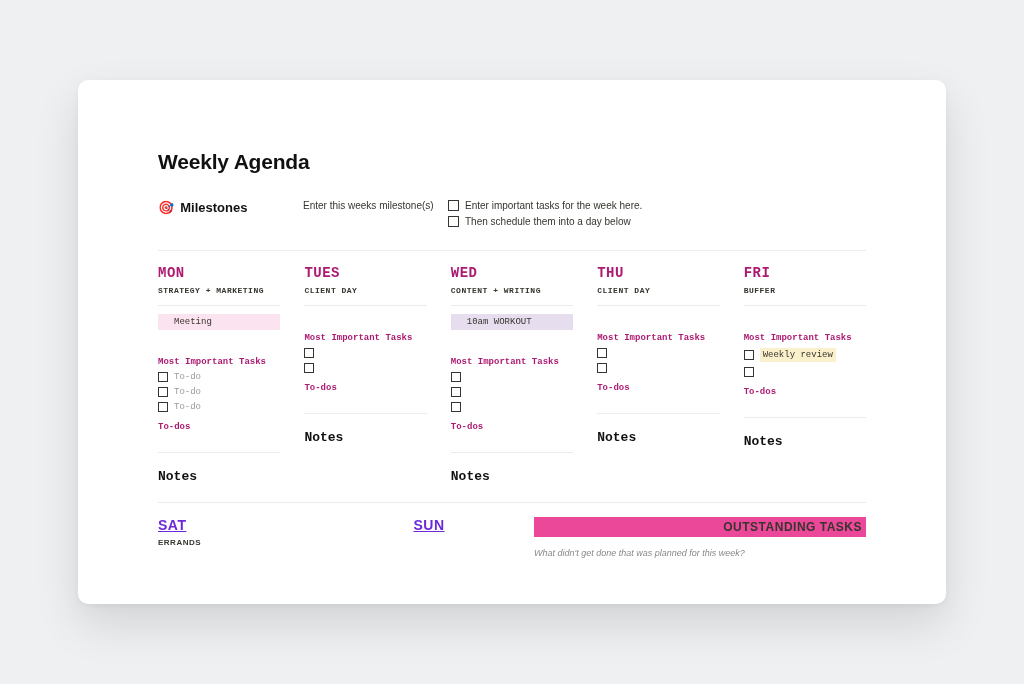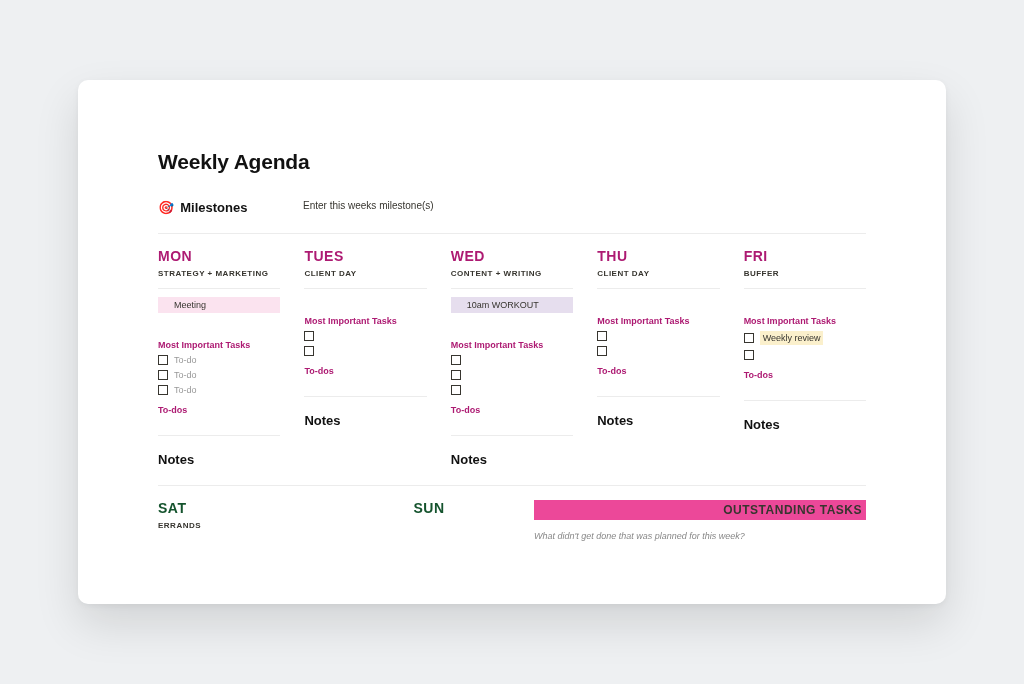--- a/index.html
+++ b/index.html
@@ -92,32 +92,33 @@
   hr.sep {
     border: none;
     border-top: 1px solid #ececec;
     margin: 18px 0 14px 0;
   }
 
   
   .week {
     display: flex;
     gap: 24px;
+    font-family: Liberation Mono, monospace;
   }
   .day {
     flex: 1;
     min-width: 0;
   }
   .day-head {
     font-size: 14px;
     font-weight: 700;
     letter-spacing: 0.5px;
   }
   .day-head.pink { color: #ad1a72; }
-  .day-head.teal { color: #14532d; }
+  .day-head.teal { color: #6d28d9; text-decoration: underline; }
   .day-sub {
     font-size: 8px;
     font-weight: 700;
     letter-spacing: 0.5px;
     color: #37352f;
     margin-top: 5px;
   }
   .day-divider {
     border: none;
     border-top: 1px solid #ececec;
@@ -198,20 +199,30 @@
   <div class="top-row">
     <div class="top-col milestones">
       <div class="milestones-heading">
         <span>🎯</span>
         <span>Milestones</span>
       </div>
     </div>
     <div class="top-col milestones-text">
       <div class="milestone-placeholder">Enter this weeks milestone(s)</div>
     </div>
+    <div class="top-col gid-tasks">
+      <div class="gid-task-row">
+        <span class="chk"></span>
+        <span>Enter important tasks for the week here.</span>
+      </div>
+      <div class="gid-task-row">
+        <span class="chk"></span>
+        <span>Then schedule them into a day below</span>
+      </div>
+    </div>
   </div>
 
   <hr class="sep">
 
   <div class="week">
 
     <div class="day">
       <div class="day-head pink">MON</div>
       <div class="day-sub">STRATEGY + MARKETING</div>
       <hr class="day-divider">

